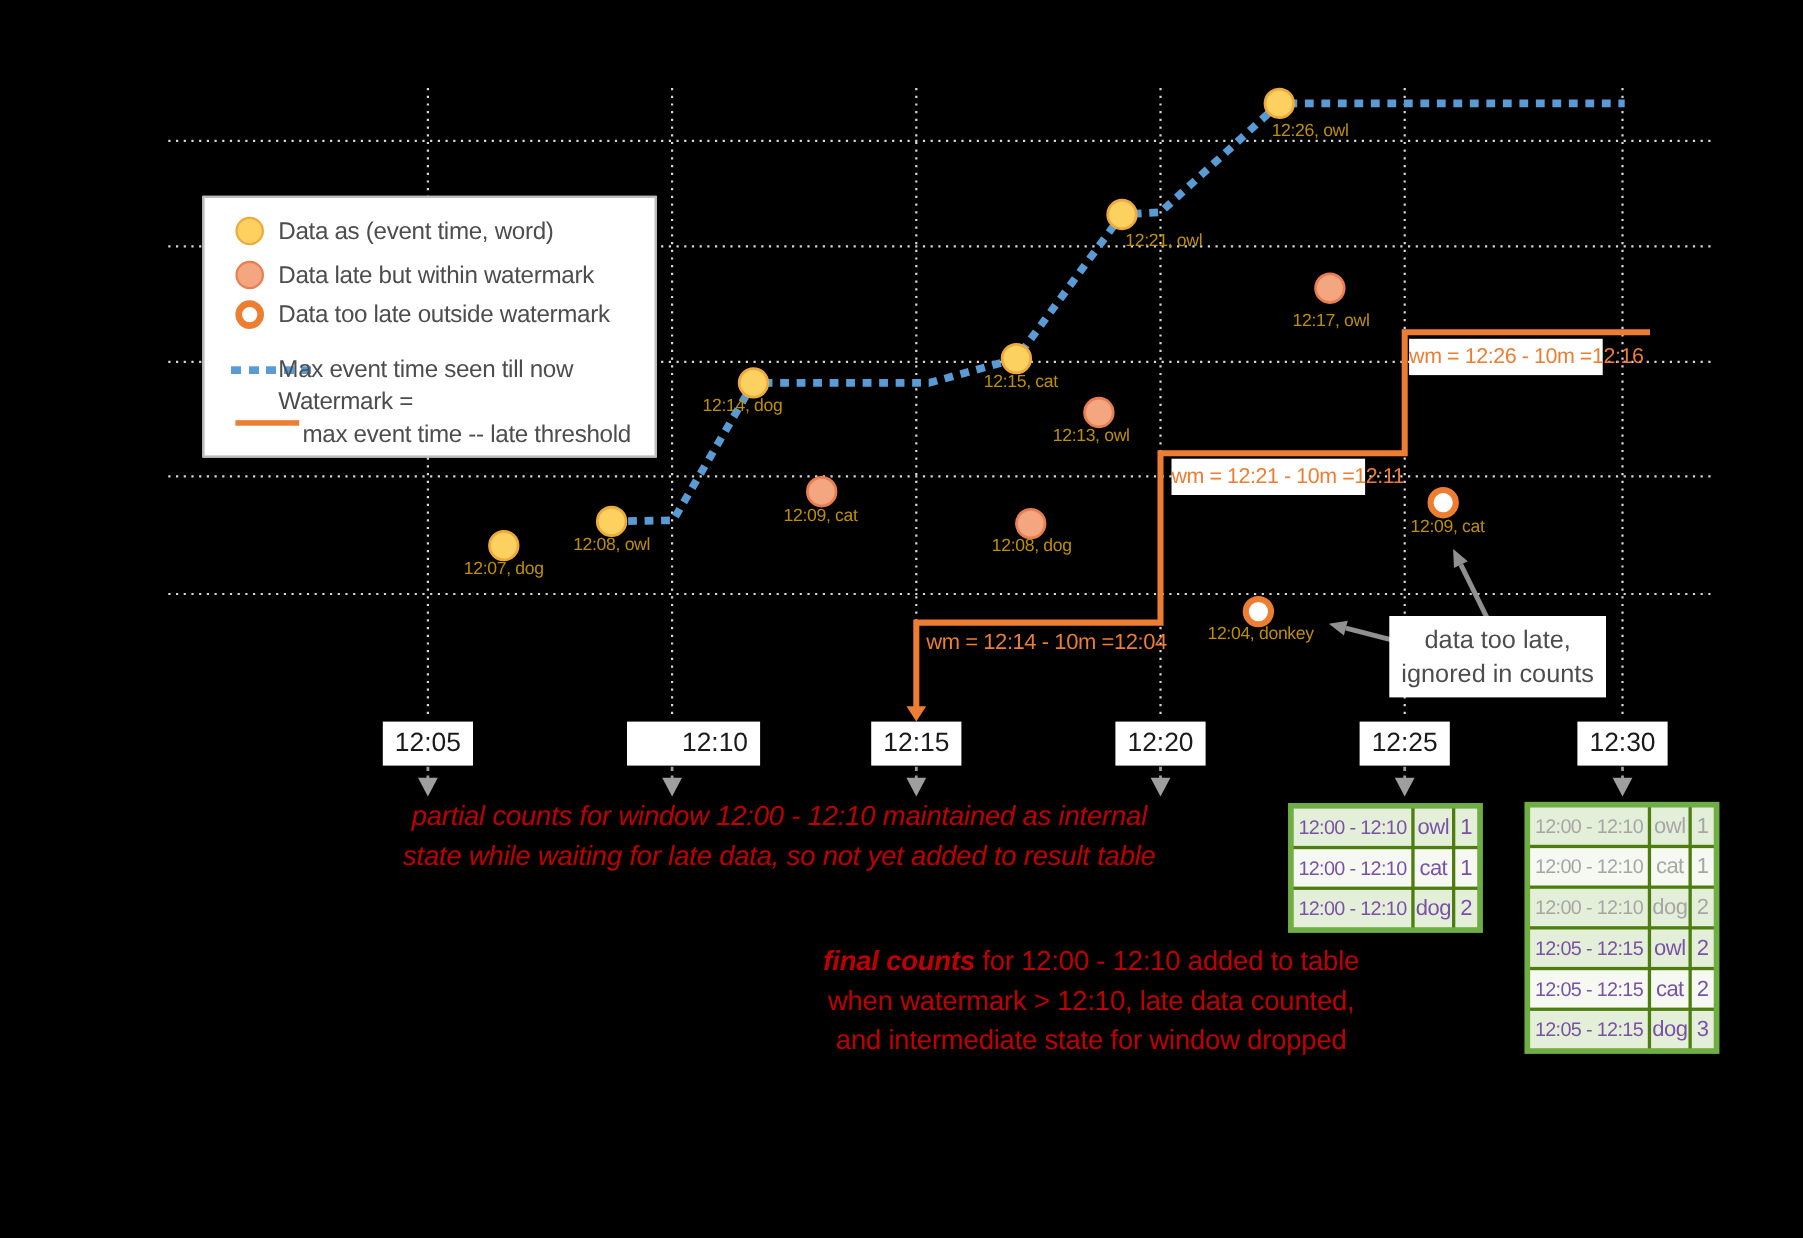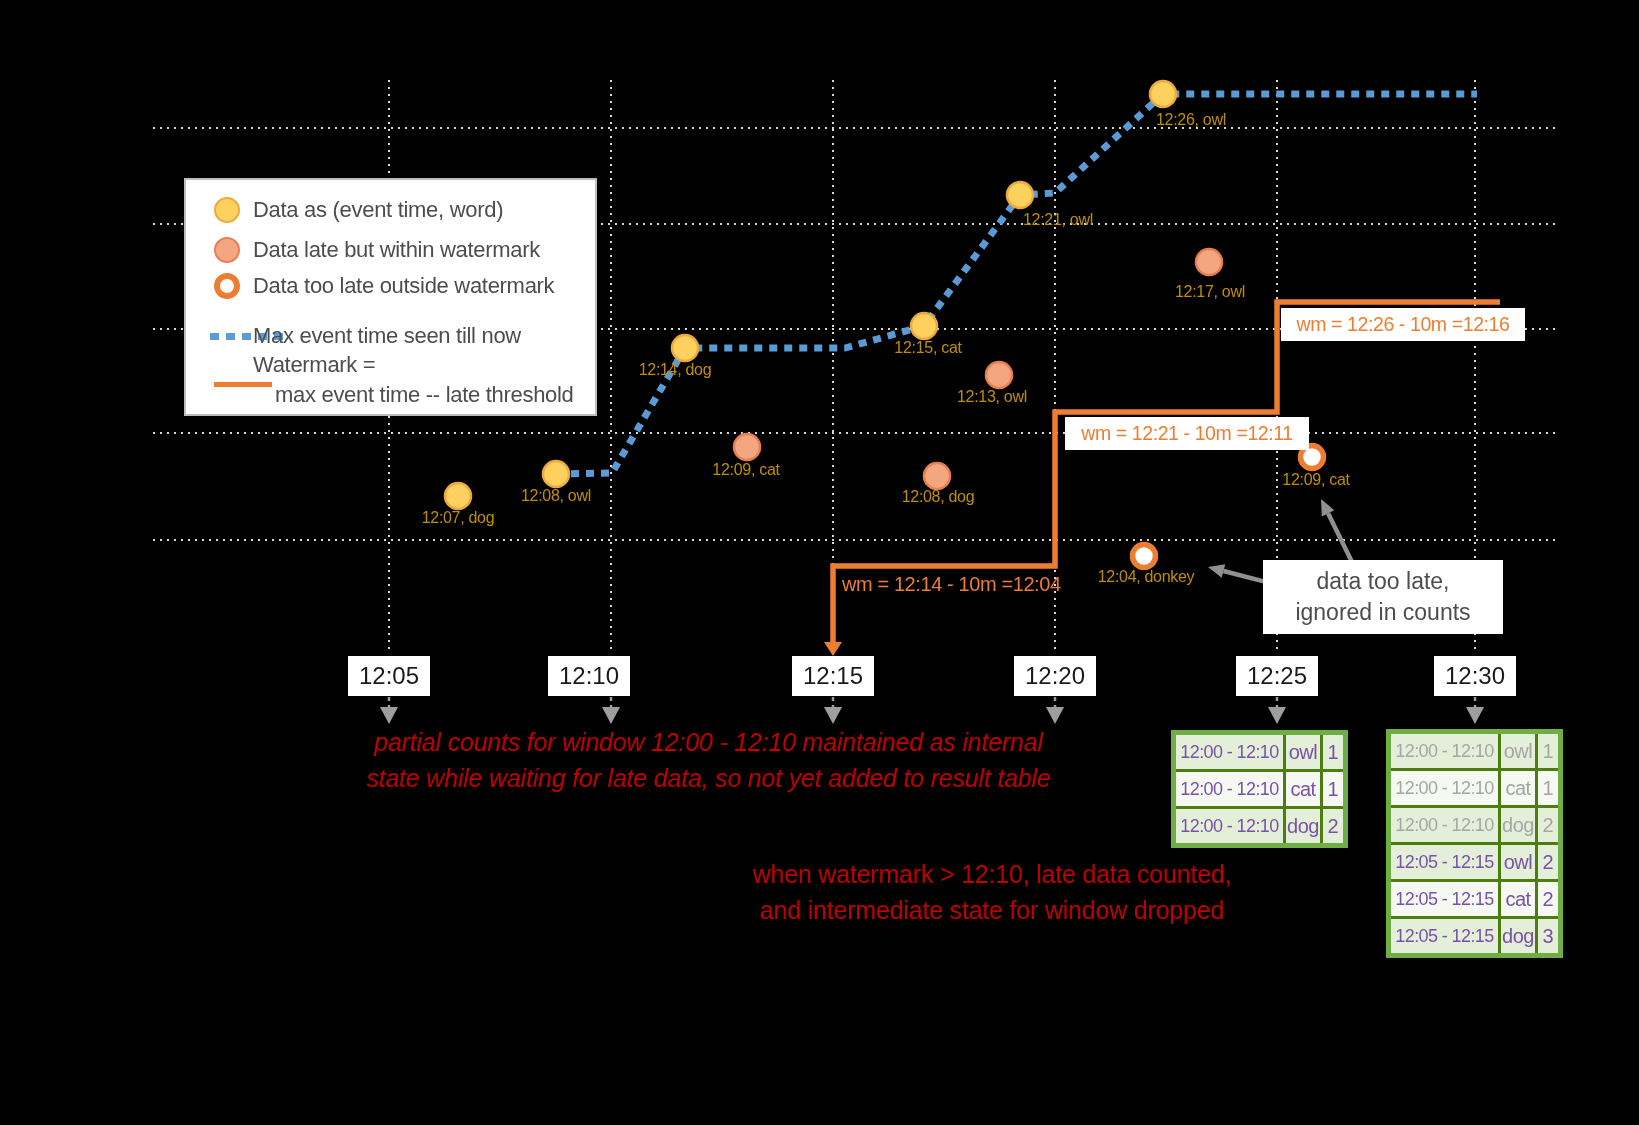--- a/index.html
+++ b/index.html
@@ -24,33 +24,33 @@
   
   .time-box{position:absolute;width:82px;height:40px;background:#fff;color:#1a1a1a;
             font-size:24px;line-height:40px;text-align:center;}
 
   
   .pt-label{position:absolute;transform:translateX(-50%);white-space:nowrap;
             font-size:16px;color:#BF8F00;letter-spacing:-0.3px;}
 
   
   .wm-label{position:absolute;color:#ED7D31;font-size:20px;white-space:nowrap;letter-spacing:-0.4px;}
-  .wm-label.boxed{background:#fff;width:244px;text-align:center;line-height:33px;height:33px;font-size:19.5px;}
+  .wm-label.boxed{background:#fff;width:176px;text-align:center;line-height:33px;height:33px;font-size:19.5px;}
   .wm1{left:842px;top:573px;}
   .wm2{left:1065px;top:417px;}
   .wm3{left:1281px;top:308px;}
 
   
   .note-red{position:absolute;color:#C00000;font-size:25px;line-height:36px;text-align:center;letter-spacing:-0.2px;}
   .note-red.partial{left:286px;top:724px;width:845px;font-style:italic;}
   .note-red.final{left:642px;top:856px;width:700px;}
   .bi{font-style:italic;font-weight:bold;}
 
   
-  .note-too-late{position:absolute;left:1263px;top:560px;width:240px;height:74px;background:#fff;
+  .note-too-late{position:absolute;left:1263px;top:560px;width:197px;height:74px;background:#fff;
                  color:#4d4d4d;font-size:23px;line-height:31px;text-align:center;padding-top:6px;
                  box-sizing:border-box;}
 
   
   .rtable{position:absolute;width:177px;background:#4d7c0f;border:5px solid #6FAE44;
           box-sizing:border-box;display:flex;flex-direction:column;gap:3px;}
   .t1225{left:1171px;top:730px;}
   .t1230{left:1386px;top:729px;}
   .trow{display:flex;gap:3px;height:34px;}
   .trow.shade-a .tcell{background:#E4EFDA;}
@@ -132,21 +132,21 @@
       <span class="lg-text">Watermark =</span>
     </div>
     <span class="sw oline" style="top:202px"></span>
     <div class="lg-row" style="top:202px">
       <span class="lg-text indent">max event time -- late threshold</span>
     </div>
   </div>
 
   <div id="axis-layer">
       <div class="time-box" style="left: 348px; top: 656px;">12:05</div>
-      <div class="time-box" style="left: 548px; top: 656px;">12:10</div>
+      <div class="time-box" style="left: 570px; top: 656px; padding-left: 39px;">12:10</div>
       <div class="time-box" style="left: 792px; top: 656px;">12:15</div>
       <div class="time-box" style="left: 1014px; top: 656px;">12:20</div>
       <div class="time-box" style="left: 1236px; top: 656px;">12:25</div>
       <div class="time-box" style="left: 1434px; top: 656px;">12:30</div>
     </div>
   <div id="labels-layer">
       <div class="pt-label" style="left: 458px; top: 509px;">12:07, dog</div>
       <div class="pt-label" style="left: 556px; top: 487px;">12:08, owl</div>
       <div class="pt-label" style="left: 675px; top: 361px;">12:14, dog</div>
       <div class="pt-label" style="left: 928px; top: 339px; text-align: center;">12:15, cat</div>
@@ -168,20 +168,21 @@
     <div>data too late,</div>
     <div>ignored in counts</div>
   </div>
 
   <div class="note-red partial">
     <div>partial counts for window 12:00 - 12:10 maintained as internal</div>
     <div>state while waiting for late data, so not yet added  to result table</div>
   </div>
 
   <div class="note-red final">
+    <div><span class="bi">final counts</span><span> for 12:00 - 12:10 added to table</span></div>
     <div>when watermark &gt; 12:10, late data counted,</div>
     <div>and intermediate state for window dropped</div>
   </div>
 
   <div class="rtable t1225" id="table-1225">
       <div class="trow shade-a">
         <div class="tcell c-window">12:00 - 12:10</div>
         <div class="tcell c-word">owl</div>
         <div class="tcell c-count">1</div>
       </div>

